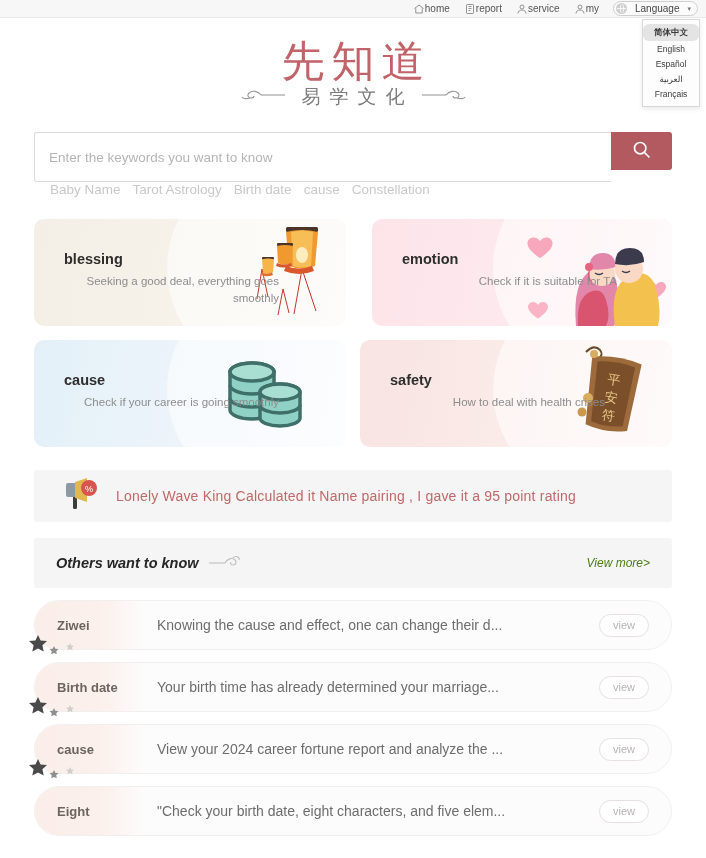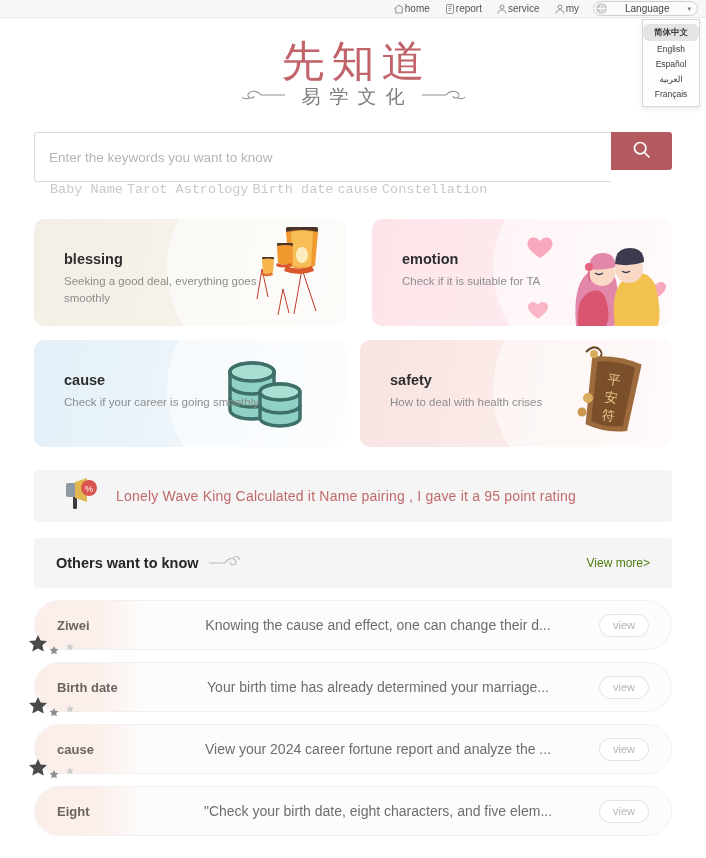--- a/index.html
+++ b/index.html
@@ -25,21 +25,21 @@
     z-index: 30;
   }
   .nav-item {
     display: flex; align-items: center; gap: 0;
     font-size: 10px; color: #555; cursor: pointer;
     line-height: 1;
   }
   .nav-icon { width: 12px; height: 12px; display: block; flex: 0 0 12px; }
   .nav-icon svg { width: 12px; height: 12px; display: block; }
   .lang-pill {
-    display: flex; align-items: center; gap: 18px;
+    display: flex; align-items: center; gap: 8px;
     border: 1px solid #cfcfcf; border-radius: 9px;
     padding: 1px 6px 1px 2px; background: #fbfbfb;
     font-size: 10px; color: #444; cursor: pointer;
   }
   .globe { width: 11px; height: 11px; border-radius: 50%; background: #cfcfcf; display:block; position: relative; }
   .globe::before { content:""; position:absolute; left:1px; top:5px; width:9px; height:1px; background:#f7f7f7; }
   .globe::after { content:""; position:absolute; left:4.5px; top:1px; width:2px; height:9px; border-radius:50%; border:1px solid #f7f7f7; border-top:none;border-bottom:none; }
   .caret { font-size: 7px; color: #777; line-height: 1; }
 
   
@@ -94,29 +94,30 @@
   }
   .search-input::placeholder { color: #b5b5b5; }
   .search-btn {
     width: 61px; height: 38px; border: none;
     background: #b35a60; border-radius: 0 3px 3px 0;
     display: flex; align-items: center; justify-content: center;
     cursor: pointer;
   }
   .tag-row {
     width: 638px; margin: 12px auto 0;
-    display: flex; gap: 4px; padding-left: 16px; font-family: Liberation Mono, monospace;
+    display: flex; gap: 12px; padding-left: 16px;
   }
   .tag { font-size: 13.5px; color: #c9c9c9; cursor: pointer; }
 
   
   .cards {
     width: 638px; margin: 22px auto 0;
     display: grid; grid-template-columns: 1fr 1fr;
     gap: 14px 14px;
+    text-align: right;
   }
   .card {
     height: 107px; border-radius: 10px;
     position: relative; overflow: hidden; cursor: pointer;
   }
   .card .arc {
     position: absolute; right: -36px; top: -58px;
     width: 215px; height: 215px; border-radius: 50%;
     background: rgba(255,255,255,.55);
   }
@@ -141,27 +142,28 @@
     display: flex; align-items: center; padding-left: 30px; gap: 14px;
   }
   .ann-text { font-size: 14px; color: #c0696a; letter-spacing: .2px; }
 
   
   .sec-head {
     width: 638px; margin: 16px auto 0; height: 50px;
     background: #f6f5f5; border-radius: 3px;
     display: flex; align-items: center; justify-content: space-between;
     padding: 0 22px 0 22px;
+    font-style: italic;
   }
   .sec-left { display: flex; align-items: center; gap: 8px; }
   .sec-title { font-size: 14.5px; font-weight: bold; color: #262626; }
   .view-more { font-size: 12px; color: #4d7c0f; cursor: pointer; }
 
   
-  .list { width: 638px; margin: 12px auto 0; text-align: center; }
+  .list { width: 638px; margin: 12px auto 0; }
   .row {
     height: 50px; margin-bottom: 12px;
     background: #fdfcfc; border: 1px solid #f2efef; border-radius: 25px;
     display: flex; align-items: center; position: relative;
     cursor: pointer;
   }
   .row-pill {
     width: 110px; height: 100%;
     background: linear-gradient(90deg,#fbeee9 0%,#fbf0ec 60%,rgba(251,241,237,0) 100%);
     border-radius: 25px 0 0 25px;

